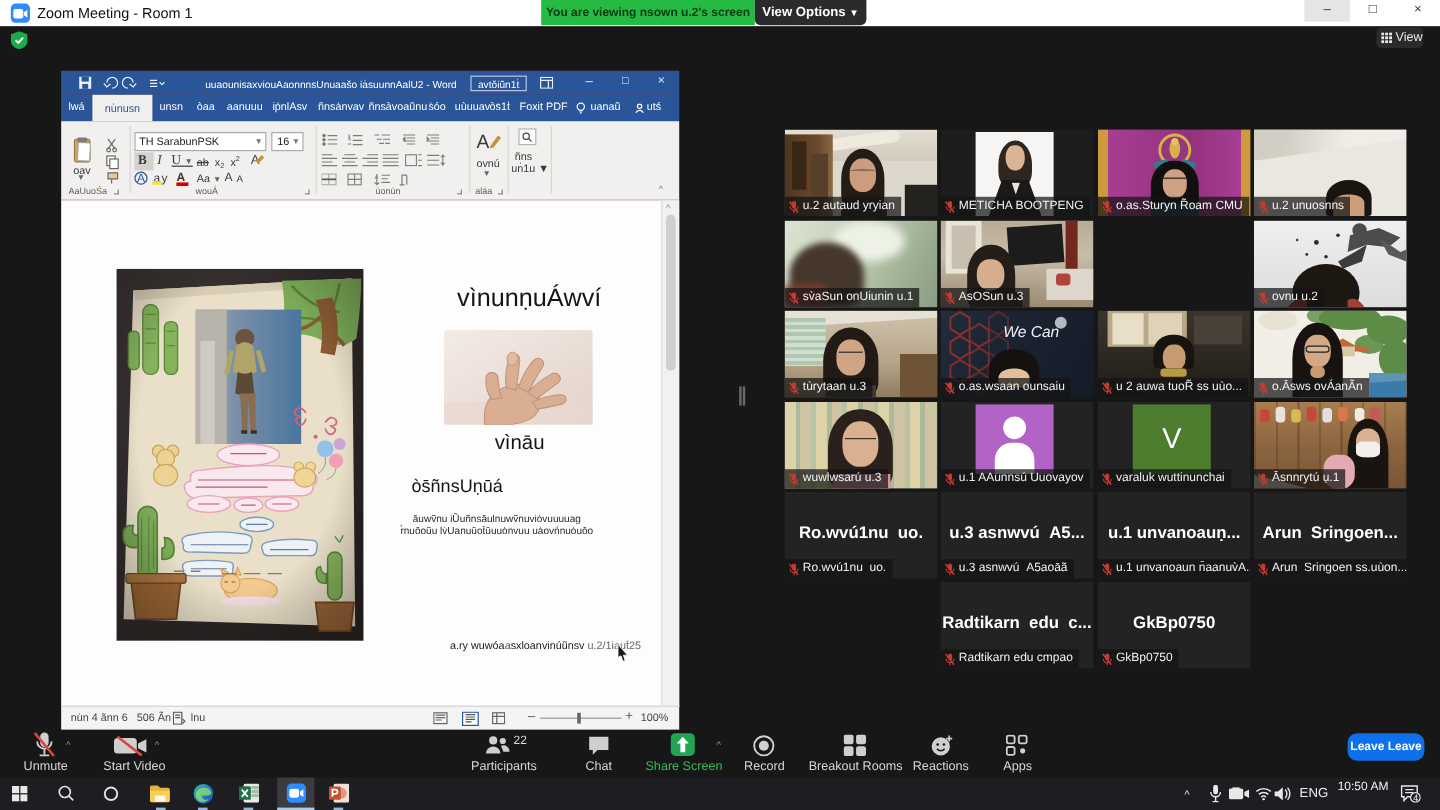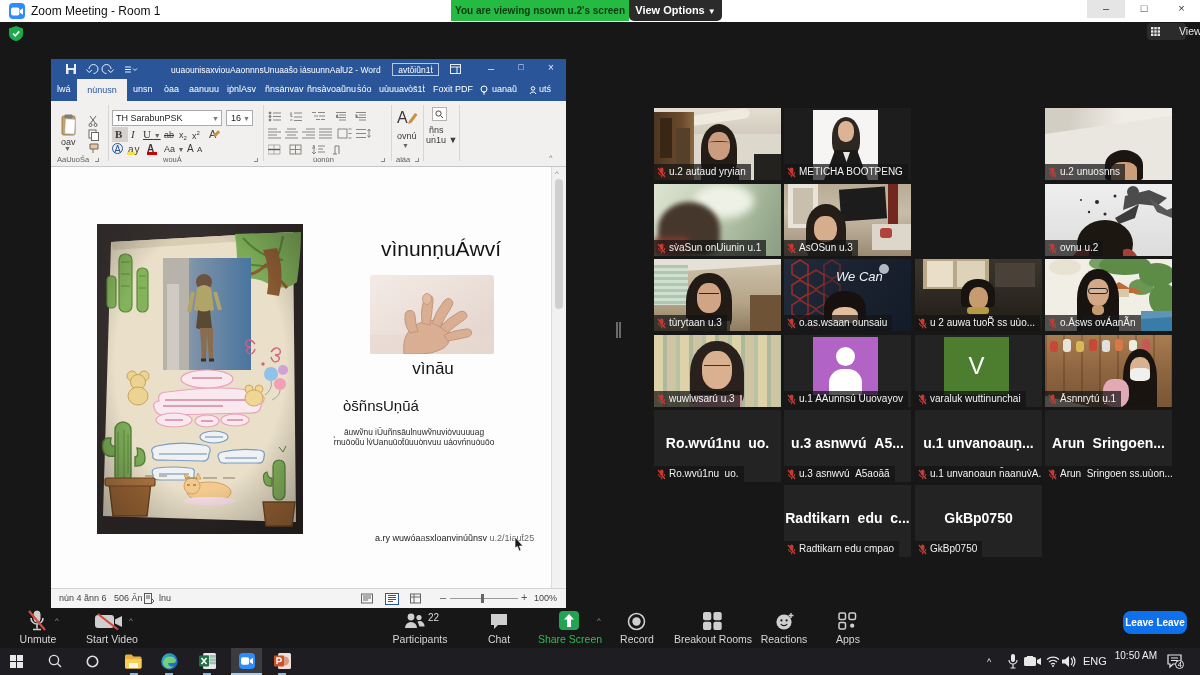--- a/index.html
+++ b/index.html
@@ -422,20 +422,37 @@
       <div class="abs" style="left:54px;top:13px;width:16px;height:21px;background:#dcb394;border-radius:45%;"></div>
       <div class="abs" style="left:40px;top:42px;width:44px;height:30px;background:#1c1a19;clip-path:polygon(25% 0,75% 0,100% 100%,0 100%);"></div>
       <div class="abs" style="left:59px;top:44px;width:7px;height:10px;background:#e8e4de;clip-path:polygon(0 0,100% 0,50% 100%);"></div>
       <div class="lbl"><svg class="micico" width="9" height="11" viewBox="0 0 9 11">
             <rect x="3" y="0.5" width="3.4" height="6" rx="1.7" fill="#c43b33"></rect>
             <path d="M1.5 5 a3 3 0 0 0 6.4 0 M4.7 8 v2.4" stroke="#c43b33" fill="none"></path>
             <path d="M1 1 L8 10" stroke="#c43b33" stroke-width="1.3"></path>
           </svg>METICHA BOOTPENG</div>
     </div>
 
+    <div class="tile" style="left:915px;top:108px;background:linear-gradient(90deg,#cf9a3e 0,#cf9a3e 8px,#a83d92 8px,#92327e 60%,#a83d92 calc(100% - 8px),#cf9a3e calc(100% - 8px));">
+      <svg class="abs" style="left:44px;top:2px" width="40" height="32" viewBox="0 0 40 32">
+          <circle cx="20" cy="15" r="12.5" fill="#93377f" stroke="#d9b04a" stroke-width="2.4"></circle>
+          <ellipse cx="20" cy="14" rx="4.5" ry="8" fill="#d9b04a"></ellipse>
+          <circle cx="20" cy="8" r="3" fill="#e8c060"></circle>
+          <path d="M2 26 L14 22 L12 30 L4 31 Z M38 26 L26 22 L28 30 L36 31 Z" fill="#2e7f8a"></path>
+        </svg>
+      <div class="abs" style="left:44px;top:26px;width:40px;height:46px;background:#120f10;border-radius:45% 45% 12% 12%;"></div>
+      <div class="abs" style="left:54px;top:33px;width:20px;height:24px;background:#cfa183;border-radius:45%;"></div>
+      <div class="abs" style="left:54px;top:40px;width:20px;height:5px;border-top:1.8px solid #222;"></div>
+      <div class="abs" style="left:44px;top:62px;width:40px;height:10px;background:#16424a;"></div>
+      <div class="lbl"><svg class="micico" width="9" height="11" viewBox="0 0 9 11">
+            <rect x="3" y="0.5" width="3.4" height="6" rx="1.7" fill="#c43b33"></rect>
+            <path d="M1.5 5 a3 3 0 0 0 6.4 0 M4.7 8 v2.4" stroke="#c43b33" fill="none"></path>
+            <path d="M1 1 L8 10" stroke="#c43b33" stroke-width="1.3"></path>
+          </svg>o.as.Sturyn R̃oam CMU</div>
+    </div>
 
     <div class="tile" style="left:1045px;top:108px;background:#eae7e0;">
       <div class="abs" style="left:0;top:0;width:127px;height:26px;background:linear-gradient(100deg,#d2cec4 20%,#f0ede6 60%);clip-path:polygon(0 0,100% 0,100% 30%,0 100%);"></div>
       <div class="abs" style="left:60px;top:42px;width:38px;height:30px;background:#1b1512;border-radius:50% 50% 8% 8%;"></div>
       <div class="abs" style="left:66px;top:54px;width:26px;height:18px;background:#cb9e79;border-radius:42% 42% 0 0;"></div>
       <div class="lbl"><svg class="micico" width="9" height="11" viewBox="0 0 9 11">
             <rect x="3" y="0.5" width="3.4" height="6" rx="1.7" fill="#c43b33"></rect>
             <path d="M1.5 5 a3 3 0 0 0 6.4 0 M4.7 8 v2.4" stroke="#c43b33" fill="none"></path>
             <path d="M1 1 L8 10" stroke="#c43b33" stroke-width="1.3"></path>
           </svg>u.2 unuosnns</div>
@@ -690,21 +707,21 @@
           </svg>GkBp0750</div>
     </div>
 
     <div class="abs" style="left:616px;top:322px;width:2px;height:16px;background:#6a6a6a;"></div>
     <div class="abs" style="left:619px;top:322px;width:2px;height:16px;background:#6a6a6a;"></div>
 
     <svg class="abs" style="left:9px;top:26px" width="14" height="15" viewBox="0 0 14 15">
         <path d="M7 0 L14 2.5 V8 C14 12 10.5 14.5 7 15 C3.5 14.5 0 12 0 8 V2.5 Z" fill="#1ea94d"></path>
         <path d="M4 7.5 L6.3 9.8 L10.2 5.4" stroke="#fff" stroke-width="1.6" fill="none"></path>
       </svg>
-    <div class="abs" style="left:1147px;top:23px;width:39px;height:17px;background:#2b2b2b;border-radius:4px;color:#e8e8e8;font-size:10.5px;line-height:17px;padding-left:16px;">
+    <div class="abs" style="left:1147px;top:23px;width:39px;height:17px;background:#2b2b2b;border-radius:4px;color:#e8e8e8;font-size:10.5px;line-height:17px;">
       <svg style="position:absolute;left:4px;top:4px" width="9" height="9" viewBox="0 0 9 9" fill="#e8e8e8">
           <rect width="2.4" height="2.4"></rect>
           <rect x="3.3" width="2.4" height="2.4"></rect>
           <rect x="6.6" width="2.4" height="2.4"></rect>
           <rect y="3.3" width="2.4" height="2.4"></rect>
           <rect x="3.3" y="3.3" width="2.4" height="2.4"></rect>
           <rect x="6.6" y="3.3" width="2.4" height="2.4"></rect>
           <rect y="6.6" width="2.4" height="2.4"></rect>
           <rect x="3.3" y="6.6" width="2.4" height="2.4"></rect>
           <rect x="6.6" y="6.6" width="2.4" height="2.4"></rect>

